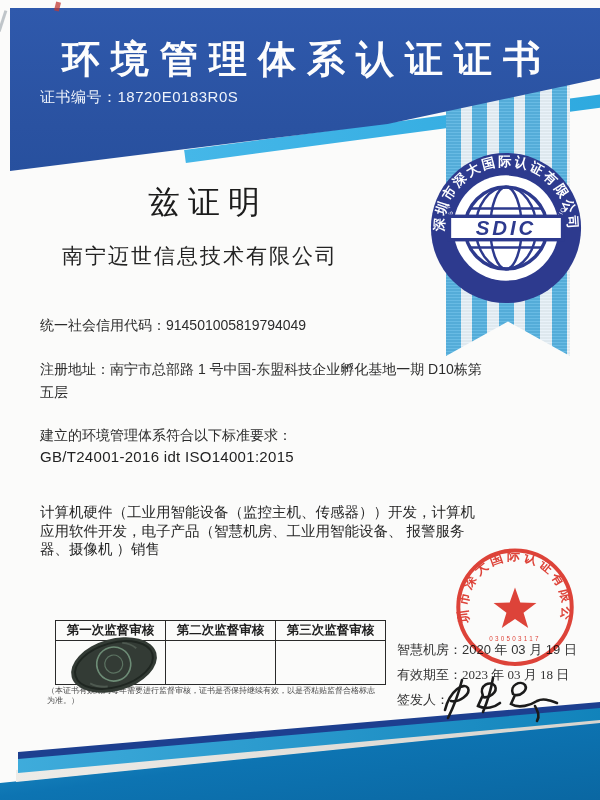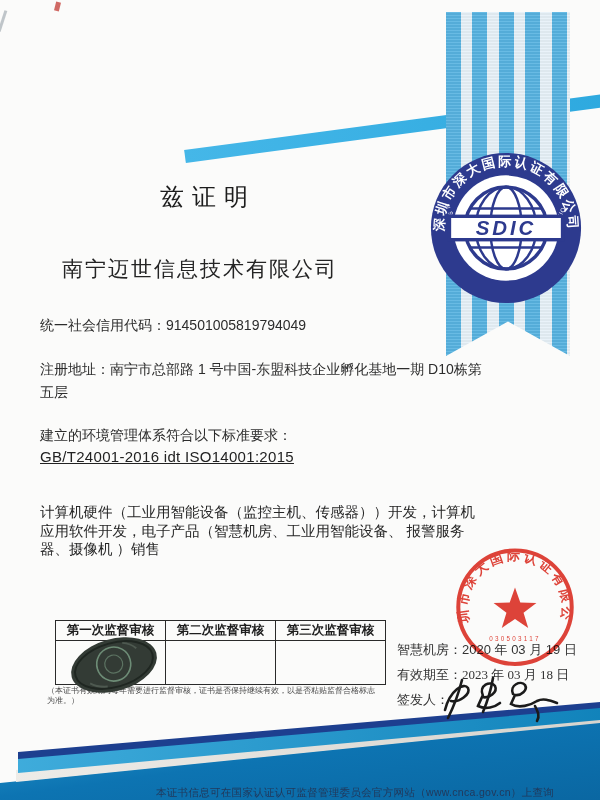--- a/index.html
+++ b/index.html
@@ -34,26 +34,26 @@
     background:repeating-linear-gradient(90deg,#57b3e1 0 15px,#e7f1f8 15px 26.5px);
     clip-path:polygon(0 0,100% 0,100% 100%,50% 90%,0 100%);
   }
   #ribbon:after{content:"";position:absolute;inset:0;
     background:repeating-linear-gradient(180deg,rgba(255,255,255,.10) 0 1px,rgba(0,0,0,.04) 1px 3px);}
   #badge{left:428px;top:150px;width:156px;height:156px;z-index:4;}
 
   
   .bodytext{z-index:5;}
   #certify-heading{left:138px;top:181px;width:140px;text-align:center;
-    font-size:24px;letter-spacing:8px;font-weight:500;color:#1c1c1c;}
-  #company-name{left:62px;top:255px;font-size:21px;letter-spacing:2px;font-weight:500;color:#242424;}
+    font-size:32px;letter-spacing:8px;font-weight:500;color:#1c1c1c;}
+  #company-name{left:62px;top:242px;font-size:21px;letter-spacing:2px;font-weight:500;color:#242424;}
   #credit-line{left:40px;top:317px;font-size:14px;}
   #address-block{left:40px;top:358px;width:442px;font-size:14px;line-height:22.5px;}
   #standard-intro{left:40px;top:427px;font-size:14px;}
-  #standard-line{left:40px;top:448px;font-size:15px;font-weight:500;color:#222;letter-spacing:.3px;text-decoration:underline;}
+  #standard-line{left:40px;top:448px;font-size:15px;font-weight:500;color:#222;letter-spacing:.3px;}
   #scope-intro{left:40px;top:485px;font-size:14px;}
   #scope-block{left:40px;top:503px;width:438px;font-size:14.5px;line-height:18.5px;color:#262626;}
 
   
   #audit-table{left:55px;top:620px;z-index:5;border-collapse:collapse;}
   #audit-table th,#audit-table td{border:1.3px solid #2a2a2a;margin-top:46px;}
   #audit-table th{width:105px;height:16px;font-size:12.5px;font-weight:600;color:#1d1d1d;padding:1px 2px;}
   #audit-table td{height:41px;}
   #audit-stamp{left:66px;top:636px;z-index:6;transform:rotate(-16deg);}
   #table-note{left:47px;top:686px;width:334px;font-size:8px;line-height:10px;color:#4a4a4a;z-index:5;}
@@ -80,20 +80,24 @@
   #scan-mark-red{left:55px;top:2px;width:5px;height:9px;background:#c23a33;opacity:.75;transform:rotate(14deg);z-index:8;}
   #scan-mark-gray{left:1px;top:10px;width:2.5px;height:22px;background:#98a2a8;opacity:.6;transform:rotate(18deg);z-index:8;}
 </style>
 </head>
 <body>
 
 <div id="page">
 
   <div class="abs" id="accent-stripe"></div>
   <div class="abs" id="ribbon"></div>
+  <div class="abs" id="header-band">
+    <div class="abs" id="cert-title">环境管理体系认证证书</div>
+    <div class="abs" id="cert-no-line"><span>证书编号：</span><span>18720E0183R0S</span></div>
+  </div>
 
   <svg class="abs" id="badge" viewBox="0 0 160 160">
     <circle cx="80" cy="80" r="77" fill="#2d3a8e"></circle>
     <circle cx="80" cy="80" r="54" fill="#ffffff"></circle>
     <defs>
       <path id="bArcTop" d="M 24,111 A 64,64 0 1 1 136,111" fill="none"></path>
       <path id="bArcBot" d="M 18,58 A 65.8,65.8 0 0 0 142,58" fill="none"></path>
     </defs>
     <text font-size="13.5" fill="#ffffff" letter-spacing="2.5" font-weight="bold">
       <textPath href="#bArcTop" startOffset="50%" text-anchor="middle">深圳市深大国际认证有限公司</textPath>
@@ -168,18 +172,17 @@
     </text>
     <polygon fill="#e03a2f" points="70,46 64.1,62.9 46.2,63.3 60.5,74.1 55.3,91.2 70,81 84.7,91.2 79.5,74.1 93.8,63.3 75.9,62.9"></polygon>
     <text x="70" y="105" text-anchor="middle" font-size="7" letter-spacing="2.5" fill="#e03a2f">030503117</text>
   </svg>
 
   <div class="abs" id="footer">
     <div class="layer" id="f-lower"></div>
     <div class="layer" id="f-white"></div>
     <div class="layer" id="f-upper"></div>
     <div class="layer" id="f-navy"></div>
-    <div class="abs" id="footer-note">本证书信息可在国家认证认可监督管理委员会官方网站（www.cnca.gov.cn）上查询</div>
   </div>
 
   <div class="abs" id="scan-mark-red"></div>
   <div class="abs" id="scan-mark-gray"></div>
 </div>
 
 </body></html>

